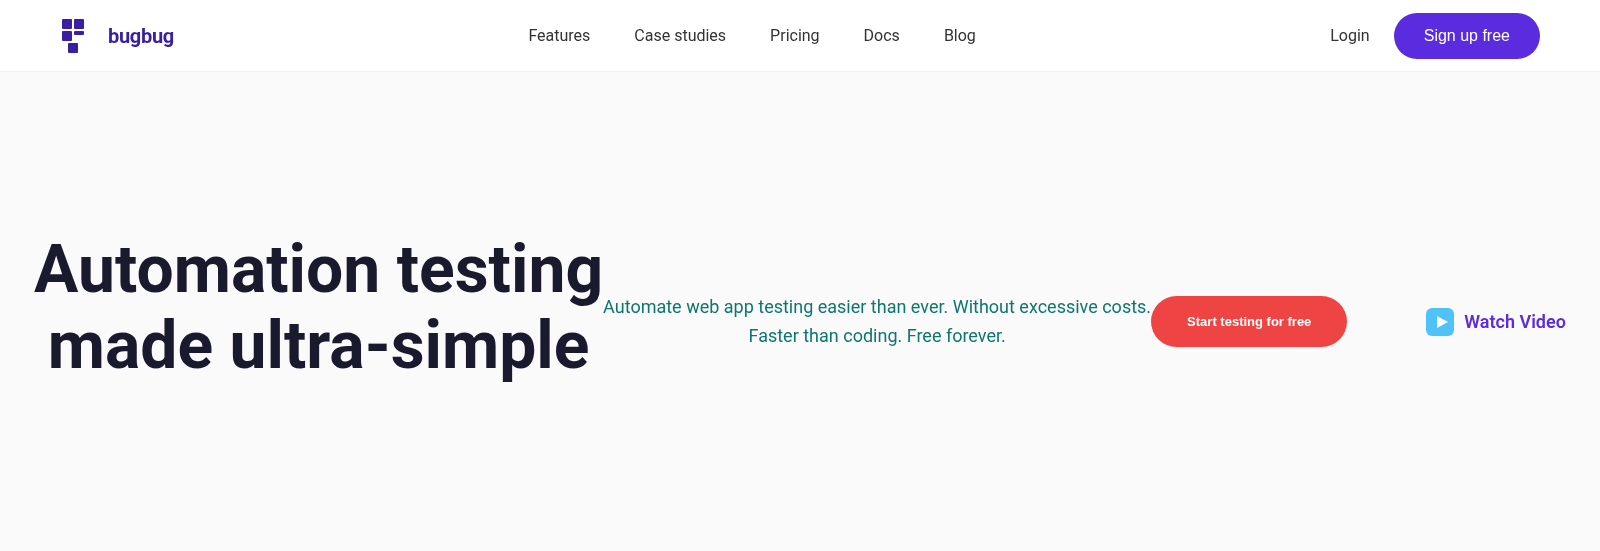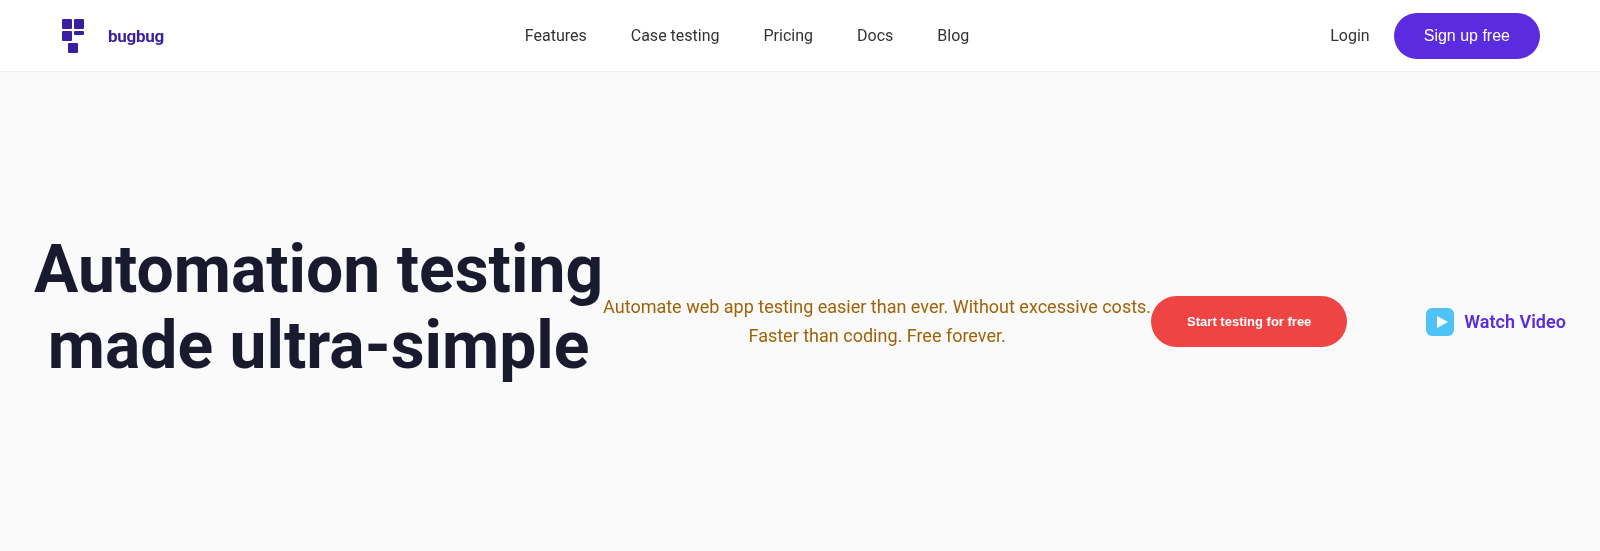--- a/index.html
+++ b/index.html
@@ -34,21 +34,21 @@
       text-decoration: none;
       cursor: pointer;
     }
 
     .logo-icon {
       width: 38px;
       height: 38px;
     }
 
     .logo-text {
-      font-size: 17px;
+      font-size: 20px;
       font-weight: 700;
       color: #3b1fa3;
       letter-spacing: -0.3px;
     }
 
     .nav-links {
       display: flex;
       align-items: flex-end;
       gap: 44px;
     }
@@ -102,21 +102,21 @@
       font-size: 66px;
       font-weight: 700;
       color: #1a1a2e;
       line-height: 1.15;
       margin-bottom: 28px;
       max-width: 760px;
     }
 
     .hero-subtitle {
       font-size: 18px;
-      color: #a16207;
+      color: #0f766e;
       line-height: 1.6;
       max-width: 560px;
     }
 
     .hero-actions {
       display: flex;
       align-items: center;
       gap: 32px;
     }
 
@@ -163,21 +163,21 @@
       <rect x="14" y="2" width="10" height="10" rx="1" fill="#3b1fa3"></rect>
       <rect x="2" y="14" width="10" height="10" rx="1" fill="#3b1fa3"></rect>
       <rect x="14" y="14" width="10" height="4" rx="1" fill="#3b1fa3"></rect>
       <rect x="8" y="26" width="10" height="10" rx="1" fill="#3b1fa3"></rect>
     </svg>
     <span class="logo-text">bugbug</span>
   </div>
 
   <div class="nav-links">
     <a class="nav-link">Features</a>
-    <a class="nav-link">Case testing</a>
+    <a class="nav-link">Case studies</a>
     <a class="nav-link">Pricing</a>
     <a class="nav-link">Docs</a>
     <a class="nav-link">Blog</a>
   </div>
 
   <div class="nav-actions">
     <a class="login-link">Login</a>
     <button class="signup-btn">Sign up free</button>
   </div>
 </nav>

